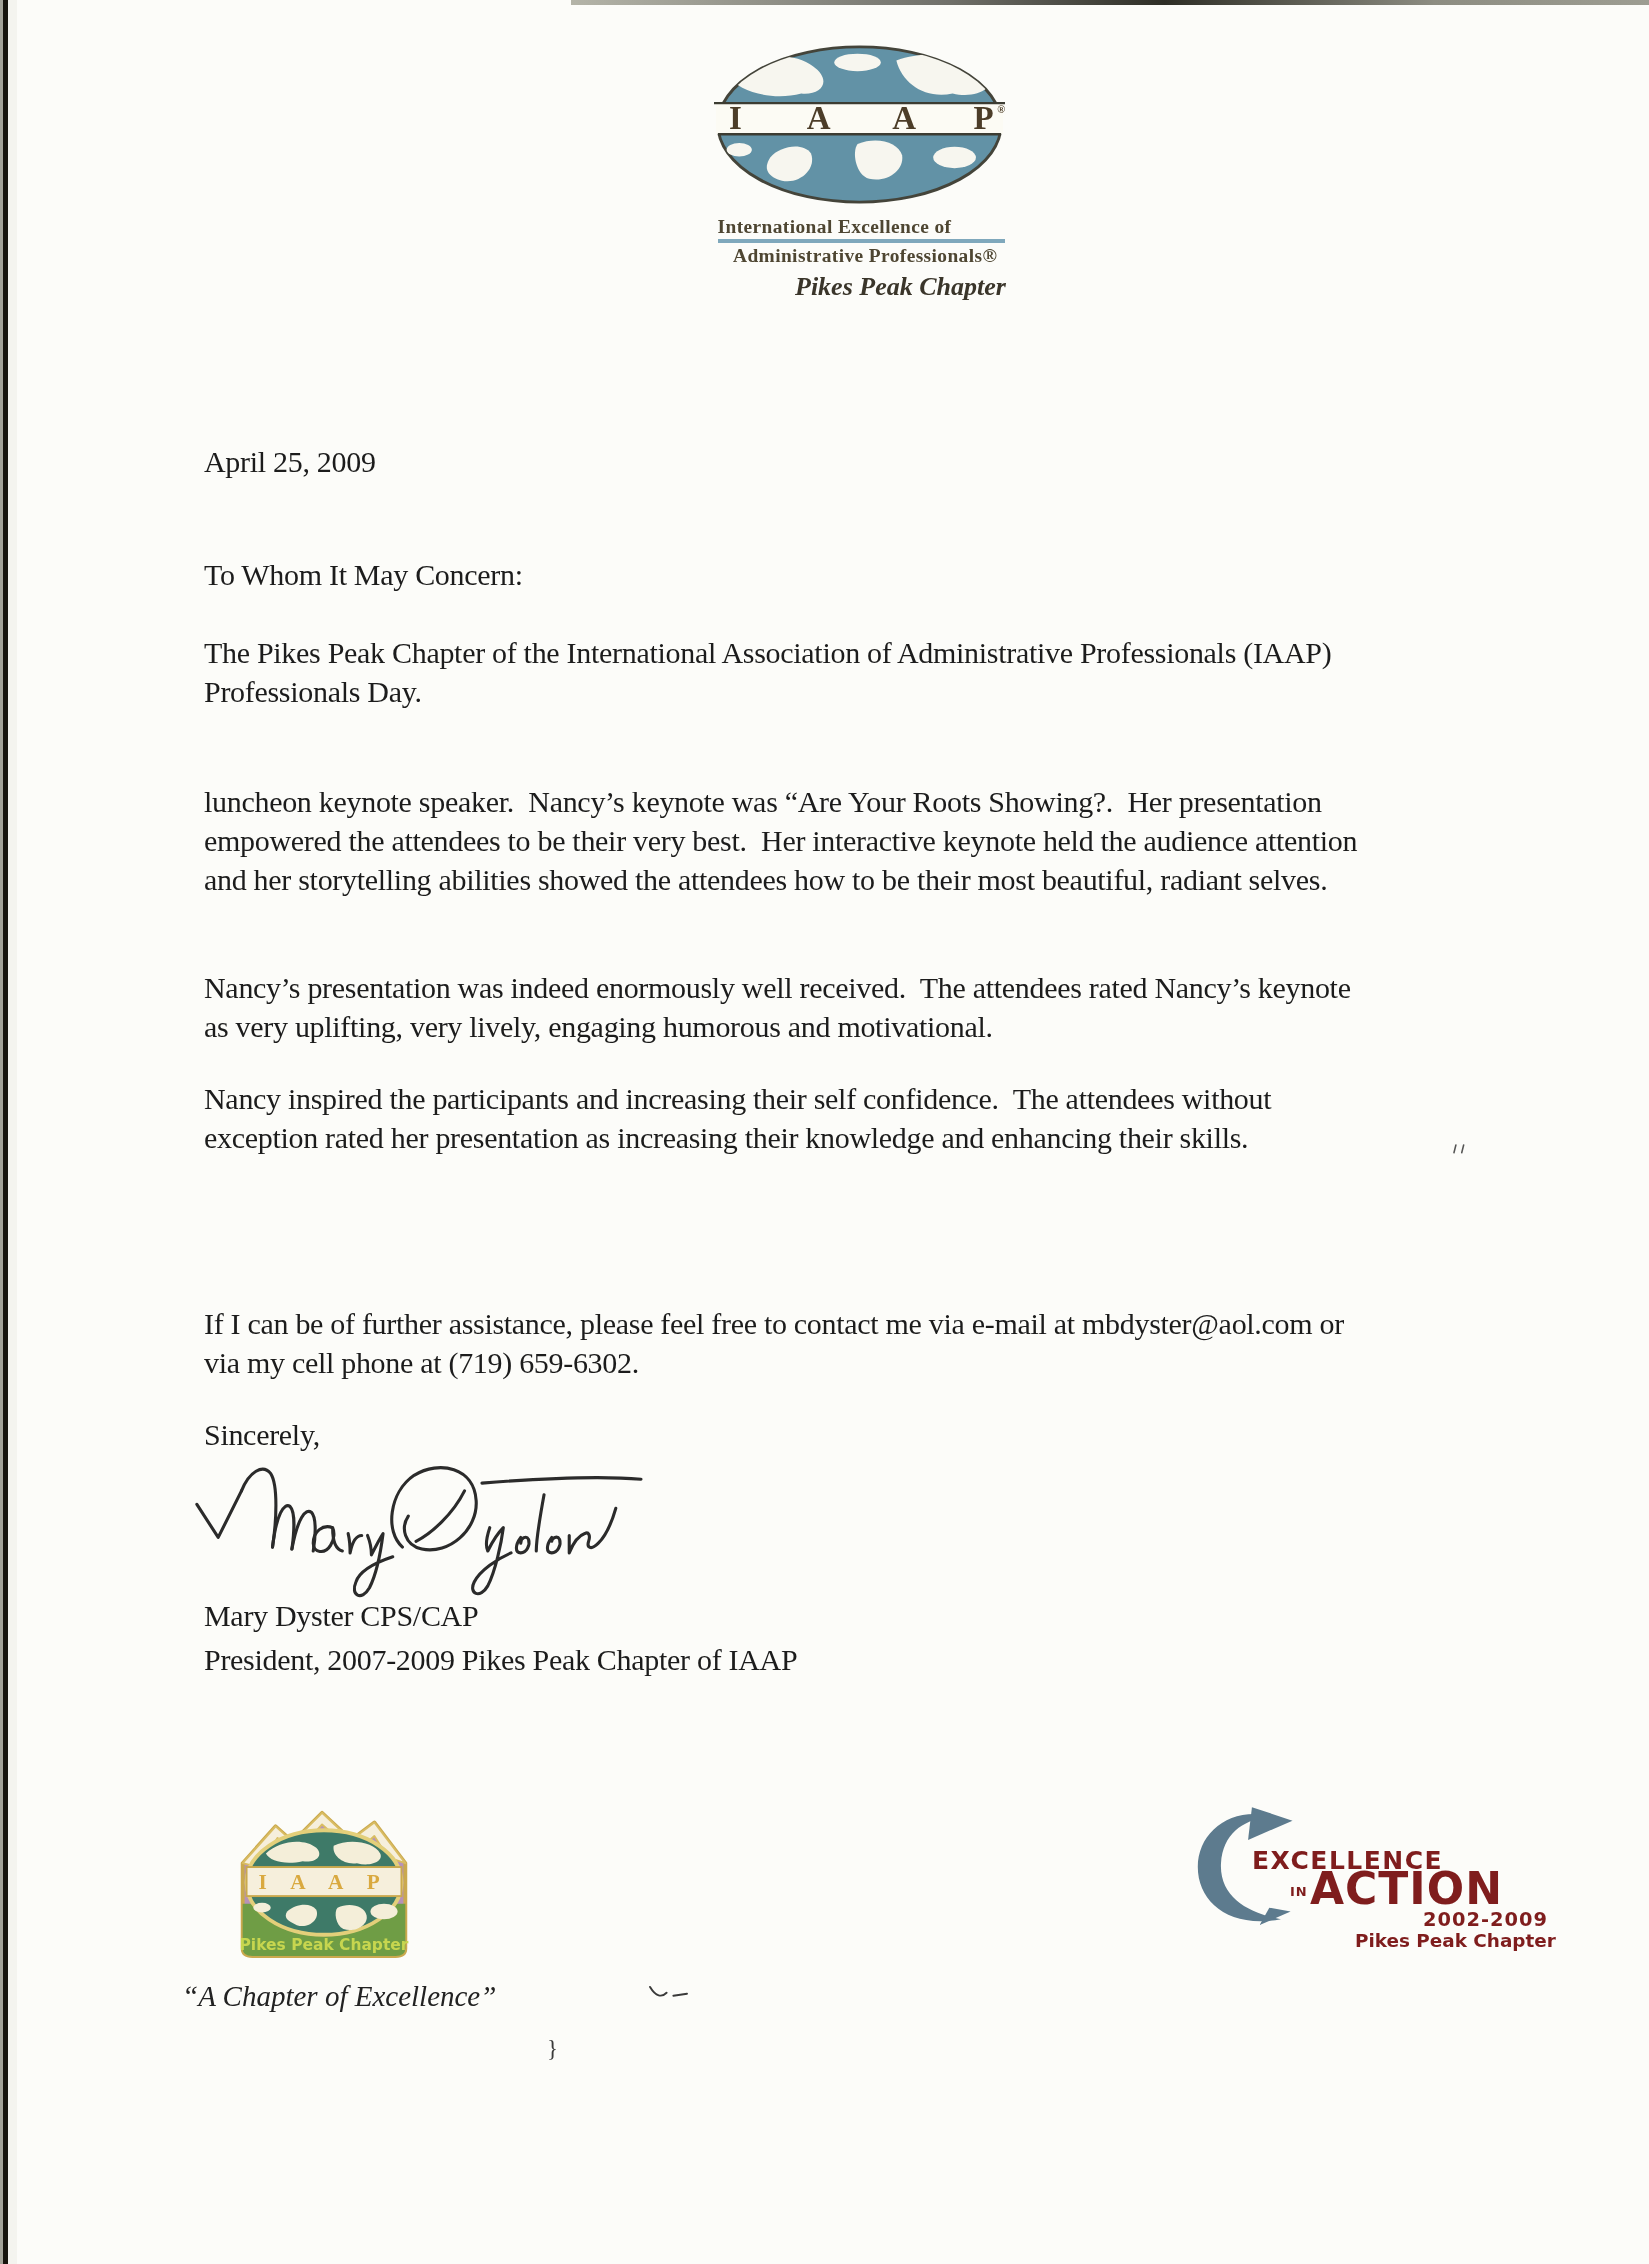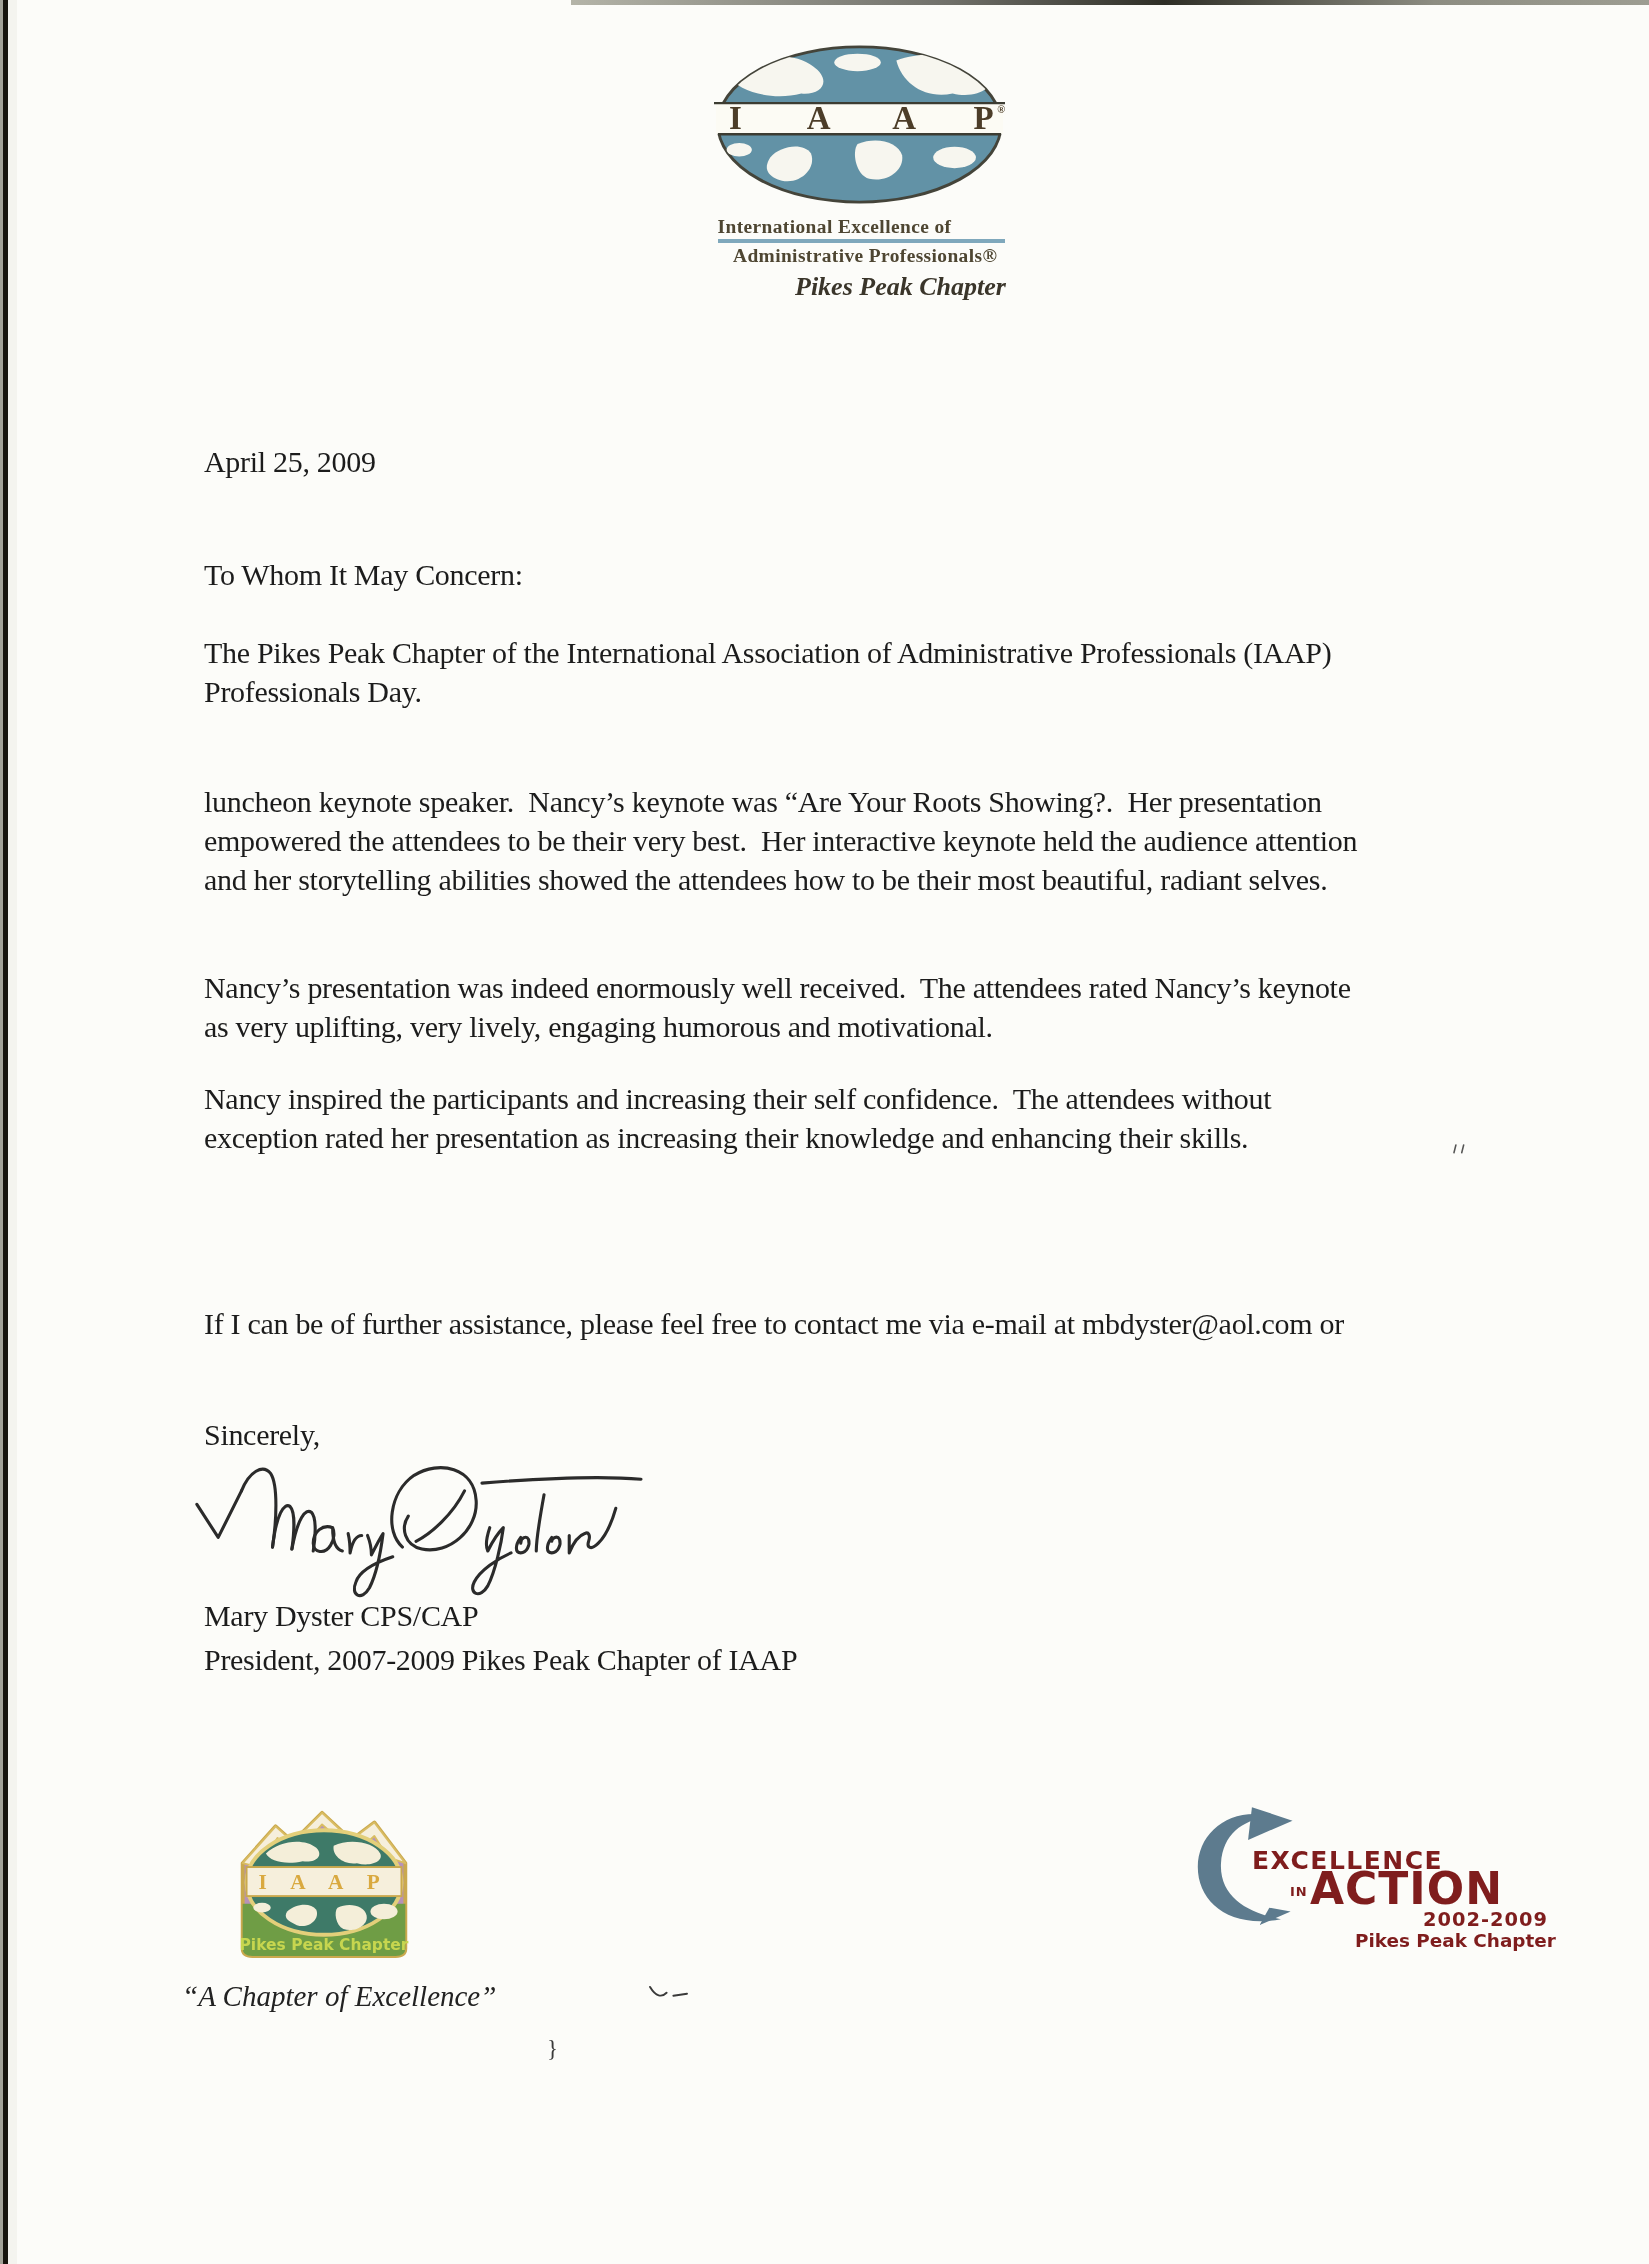--- a/index.html
+++ b/index.html
@@ -98,20 +98,21 @@
   </div>
 
   <div class="abs para" style="top:1079px;">
     <div class="line">Nancy inspired the participants and increasing their self confidence.  The attendees without</div>
     <div class="line">exception rated her presentation as increasing their knowledge and enhancing their skills.</div>
   </div>
 
 
   <div class="abs para" style="top:1304px;">
     <div class="line">If I can be of further assistance, please feel free to contact me via e-mail at mbdyster@aol.com or</div>
+    <div class="line">via my cell phone at (719) 659-6302.</div>
   </div>
 
   <div class="abs line" style="left:204px;top:1415px;">Sincerely,</div>
 
   <svg class="abs" style="left:189px;top:1454px;" width="456" height="160" viewBox="0 0 470 165" xmlns="http://www.w3.org/2000/svg">
     <g fill="none" stroke="#2b2b2b" stroke-width="3.2" stroke-linecap="round" stroke-linejoin="round">
       <path d="M8,52 L30,86 L54,38"></path>
       <path d="M54,38 C62,18 76,10 84,20 C92,32 90,70 86,96"></path>
       <path d="M86,96 C90,62 98,50 104,54 C110,60 108,84 106,98"></path>
       <path d="M106,98 C112,66 120,56 126,60 C132,66 130,88 128,100"></path>

